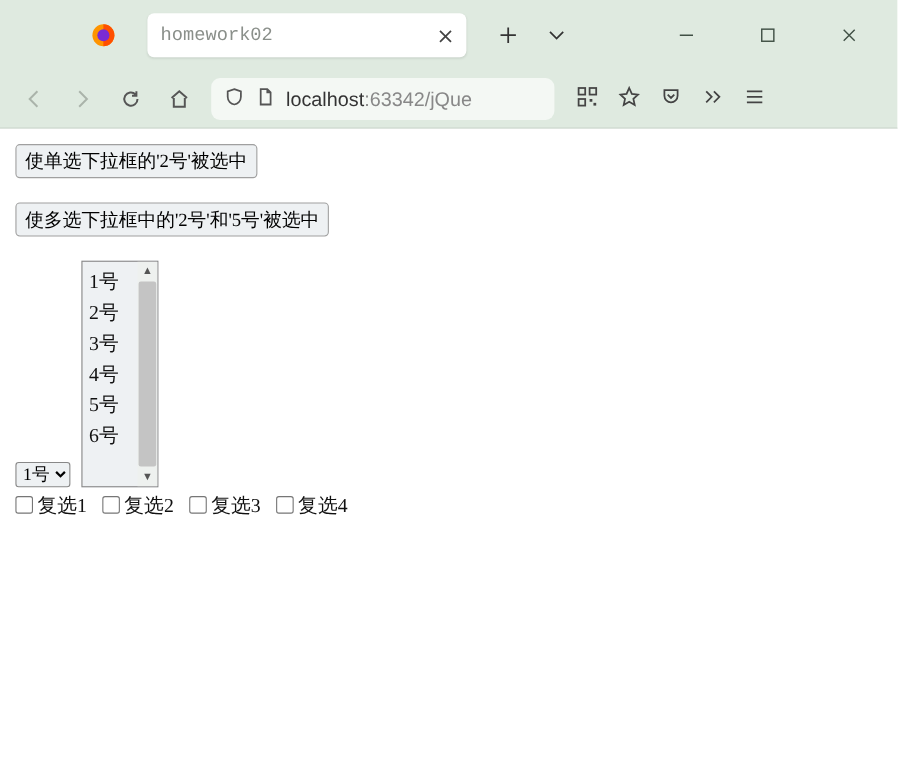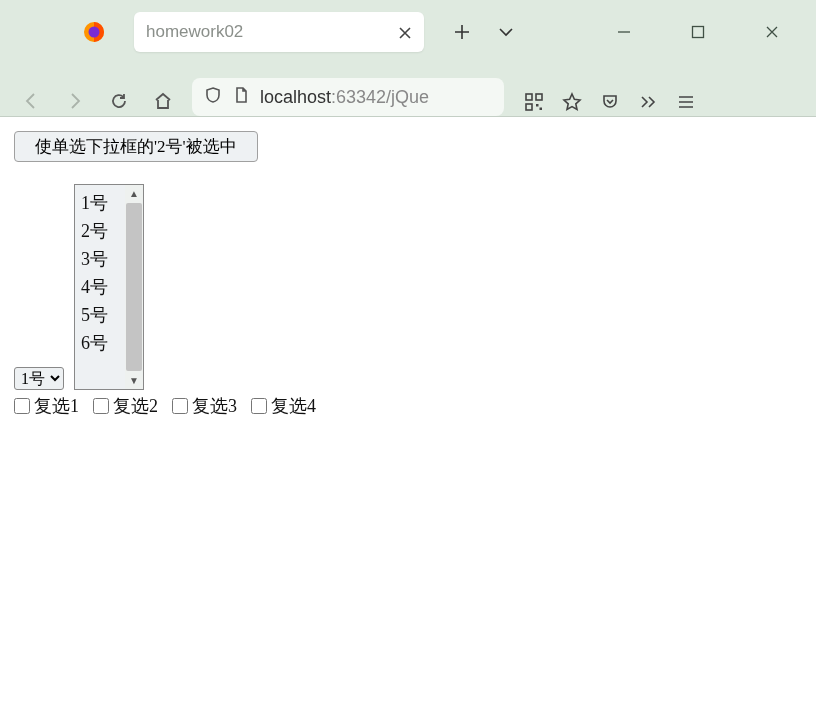--- a/index.html
+++ b/index.html
@@ -3,47 +3,47 @@
   <meta charset="utf-8">
   <style>
     * { box-sizing: border-box; margin: 0; padding: 0; }
     body { width: 816px; height: 704px; font-family: "Microsoft YaHei", Arial, sans-serif; background: #fff; overflow: hidden; }
 
     
     .chrome { background: #dfeae0; }
     .tabbar { height: 64px; display: flex; align-items: center; padding: 0 14px; gap: 14px; }
     .ff-logo { width: 24px; height: 24px; margin-left: 68px; margin-right: 14px; }
     .tab { background: #fff; border-radius: 6px; height: 40px; width: 290px; display: flex; align-items: center; padding: 0 12px; gap: 10px; font-size: 17px; color: #8a8f8a; box-shadow: 0 1px 2px rgba(0,0,0,0.08); }
-    .tab-title { flex: 1; }
+    .tab-title { flex: 1; font-family: Liberation Mono, monospace; }
     .tab-close { width: 14px; height: 14px; color: #555; cursor: pointer; }
     .tabbar-icons { display: flex; align-items: center; gap: 0; margin-left: 2px; }
     .tabbar-icons .ib { width: 44px; height: 44px; display: flex; align-items: center; justify-content: center; }
     .tabbar-spacer { flex: 1; }
     .winbtn { width: 60px; height: 44px; display:flex; align-items:center; justify-content:center; }
     .winbtn svg { width: 14px; height: 14px; stroke: #405045; stroke-width: 1.3; fill: none; }
     .ib svg { width: 18px; height: 18px; stroke: #333; stroke-width: 1.6; fill: none; }
 
-    .toolbar { height: 52px; display: flex; align-items: flex-end; padding: 0 16px; gap: 14px; }
+    .toolbar { height: 52px; display: flex; align-items: center; padding: 0 16px; gap: 14px; }
     .nav-btn { width: 30px; height: 30px; display: flex; align-items: center; justify-content: center; }
     .nav-btn svg { width: 20px; height: 20px; stroke: #555; stroke-width: 1.8; fill: none; }
     .nav-btn.disabled svg { stroke: #aab3aa; }
     .urlbar { flex: 1; background: #f4f8f4; border-radius: 8px; height: 38px; display: flex; align-items: center; padding: 0 12px; gap: 10px; max-width: 312px; }
     .urlbar svg { width: 18px; height: 18px; stroke: #555; stroke-width: 1.6; fill: none; }
     .url-text { font-size: 18px; white-space: nowrap; overflow: hidden; }
     .url-host { color: #333; }
     .url-port { color: #888; }
     .toolbar-right { display: flex; align-items: center; gap: 18px; margin-left: 6px; }
     .toolbar-right svg { width: 20px; height: 20px; stroke: #444; stroke-width: 1.6; fill: none; }
 
     .divider { height: 1px; background: #c4cfc5; }
 
     
     .page { background: #fff; padding: 14px; font-size: 17px; color: #111; font-family: SimSun, "宋体", "Microsoft YaHei", serif; }
     .btnrow { margin-bottom: 22px; }
-    button.hwbtn { font-family: SimSun, "宋体", serif; font-size: 17px; background: #eef1f3; border: 1px solid #a0a0a0; border-radius: 4px; padding: 3px 20px; cursor: pointer; text-align: center; }
+    button.hwbtn { font-family: SimSun, "宋体", serif; font-size: 17px; background: #eef1f3; border: 1px solid #a0a0a0; border-radius: 4px; padding: 3px 8px; cursor: pointer; text-align: center; }
 
     .row-controls { display: flex; align-items: flex-end; gap: 10px; margin-top: 10px; }
     select.single { font-size: 16px; font-family: SimSun, serif; border: 1px solid #888; border-radius: 3px; background: #eef1f3; padding: 1px 2px; }
     .multi-wrap { border: 1px solid #888; background: #eef1f3; height: 206px; width: 70px; position: relative; display: flex; }
     .multi-list { flex: 1; overflow: hidden; padding: 4px 6px; font-size: 18px; line-height: 28px; font-family: SimSun, serif; }
     .multi-scrollbar { width: 18px; background: #eef1ef; display: flex; flex-direction: column; align-items: center; justify-content: space-between; }
     .multi-scrollbar .sar { font-size: 10px; color: #555; padding: 3px 0; cursor: pointer; }
     .multi-scrollbar .thumb { background: #c4c4c4; width: 16px; flex: 1; margin: 1px 0; border-radius: 2px; }
 
     .checkrow, .radiorow { margin-top: 4px; font-size: 18px; display: flex; gap: 14px; font-family: SimSun, serif; }
@@ -152,20 +152,21 @@
       <span><svg viewBox="0 0 20 20">
             <path d="M3 5 H17 M3 10 H17 M3 15 H17"></path>
           </svg></span>
     </div>
   </div>
   <div class="divider"></div>
 </div>
 
 <div class="page">
   <div class="btnrow"><button class="hwbtn">使单选下拉框的'2号'被选中</button></div>
+  <div class="btnrow"><button class="hwbtn">使多选下拉框中的'2号'和'5号'被选中</button></div>
 
   <div class="row-controls">
     <select class="single">
       <option>1号</option>
     </select>
     <div class="multi-wrap">
       <div class="multi-list">
         <div>1号</div>
         <div>2号</div>
         <div>3号</div>

